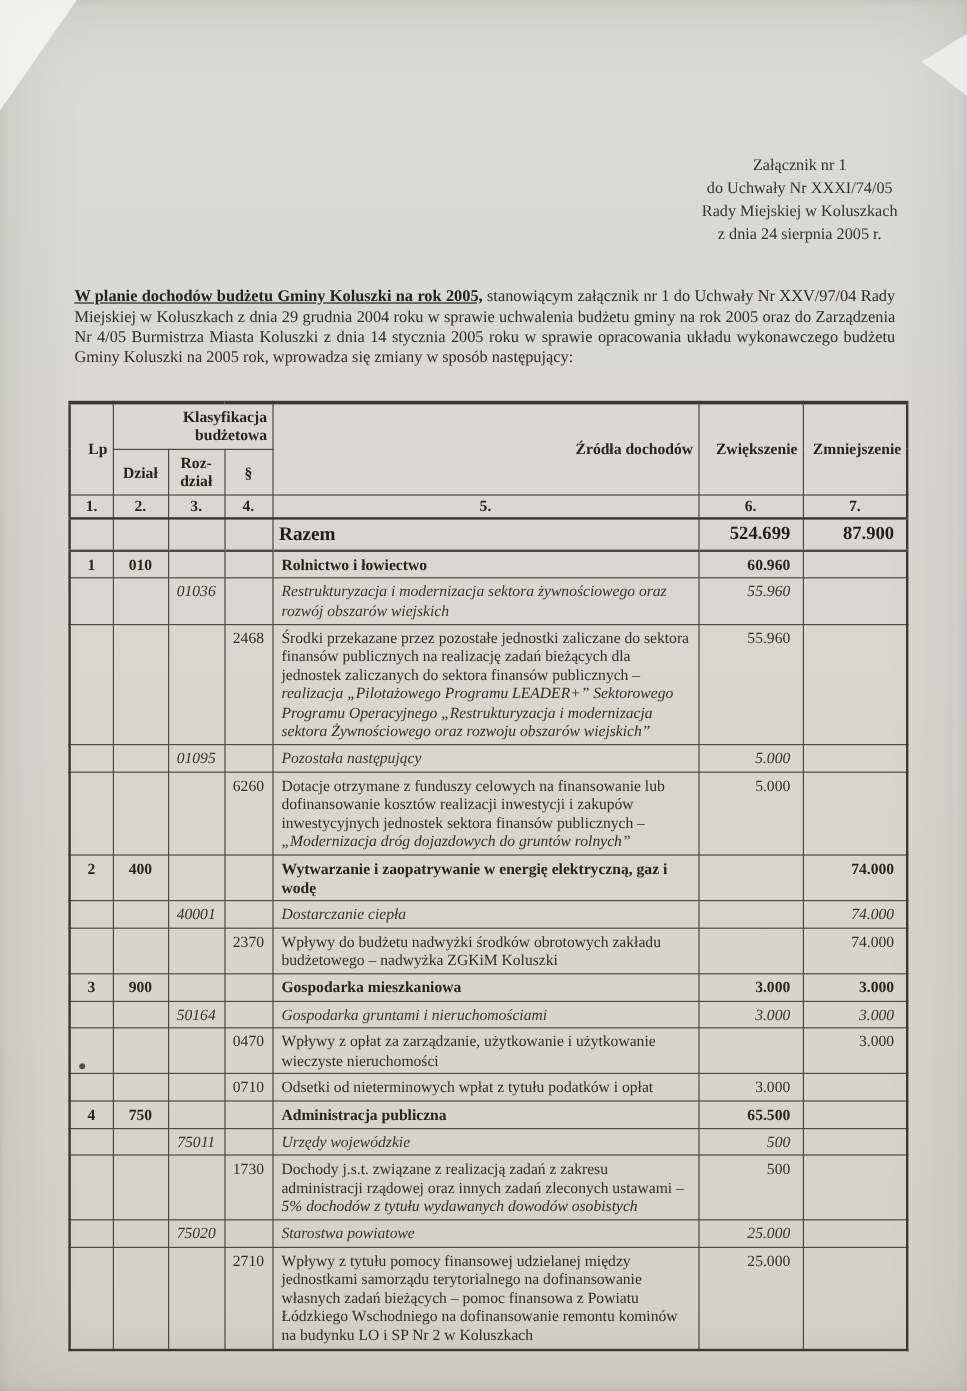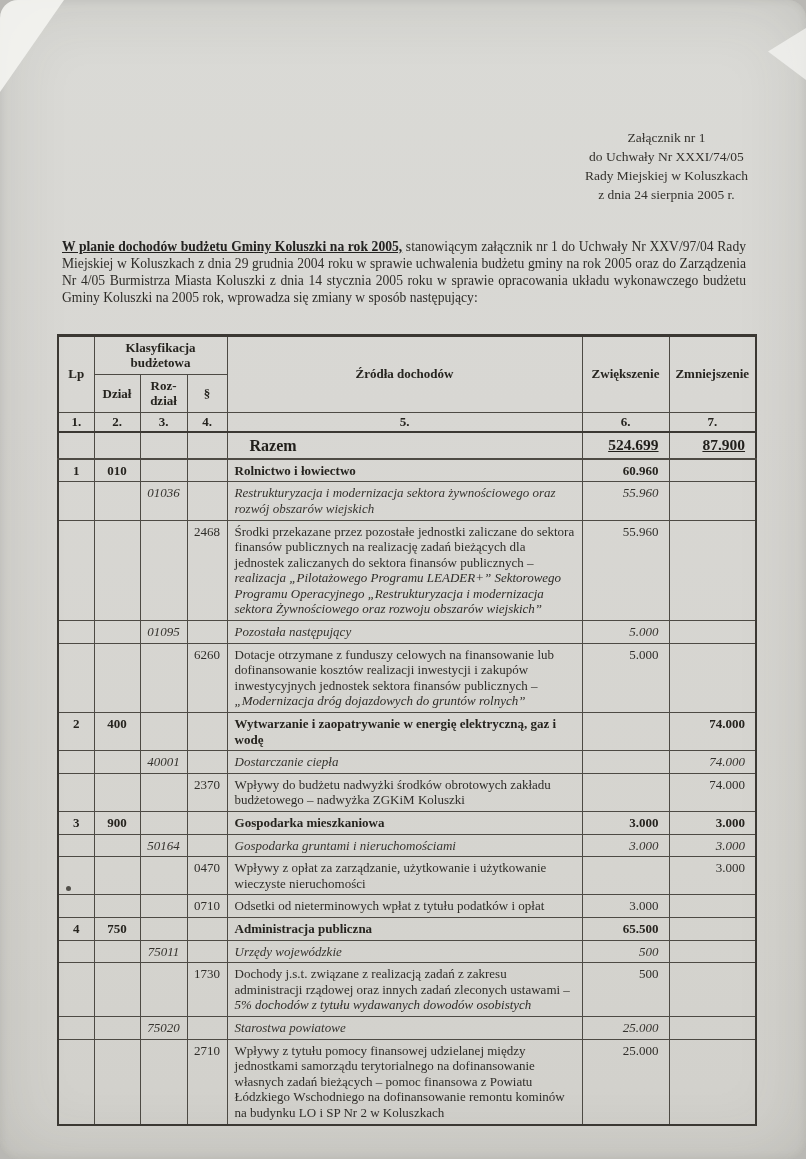--- a/index.html
+++ b/index.html
@@ -5,21 +5,20 @@
   html,body{margin:0;padding:0;background:#b9b8b4;}
   .page{
     position:relative;
     width:806px;height:1159px;
     margin:0 auto;
     background:linear-gradient(180deg,#dadad6 0%,#d8d7d3 35%,#d5d4cf 75%,#d1d0cb 100%);
     box-shadow:inset 0 0 70px rgba(60,58,52,.14), inset 0 0 8px rgba(60,58,52,.10);
     overflow:hidden;
     font-family:"Liberation Serif","DejaVu Serif",serif;
     color:#2e2c28;
-    border-radius:18px;
   }
   .corner{position:absolute;background:#f4f4f1;}
   .corner.tl{top:0;left:0;width:64px;height:92px;clip-path:polygon(0 0,100% 0,0 100%);opacity:.9;}
   .corner.tr{top:28px;right:0;width:38px;height:52px;clip-path:polygon(100% 0,100% 100%,0 45%);opacity:.75;}
   .speck{position:absolute;left:66px;top:886px;width:5px;height:5px;border-radius:50%;background:#3b3833;opacity:.85;}
 
   .annex{
     margin:128px 58px 0 auto;
     width:fit-content;
     text-align:center;
@@ -56,38 +55,38 @@
     border:1px solid #4d4a44;
   }
   table.budget{border:2px solid #3b3833;border-top-width:3px;}
   table.budget th{
     font-weight:bold;
     text-align:center;
     vertical-align:middle;
     padding:3px 4px;
     color:#26241f;
   }
-  thead tr.head-a th{height:30px;}
+  thead tr.head-a th{height:30px;text-align:right;}
   thead tr.head-b th{height:26px;}
   thead tr.numrow td{
     height:15px;
     text-align:center;
     font-weight:bold;
     padding:1px 2px;
     color:#26241f;
   }
   thead{border-bottom:2px solid #3b3833;}
   td{vertical-align:top;padding:3px 4px;}
   td.c-lp, td.c-code{text-align:center;}
   td.c-source{text-align:left;padding:3px 7px;}
   td.c-num{text-align:right;padding:3px 10px 3px 3px;white-space:nowrap;}
 
   tr.row-razem td{font-weight:bold;border-bottom-width:2px;color:#211f1b;}
-  tr.row-razem td.c-source{font-size:16px;padding-left:22px;}
-  tr.row-razem td.c-num{font-size:15.5px;text-decoration:underline;}
+  tr.row-razem td.c-source{font-size:16px;padding-left:5px;}
+  tr.row-razem td.c-num{font-size:15.5px;}
   tr.row-section td{font-weight:bold;color:#26241f;}
   tr.row-chapter td{font-style:italic;color:#35332e;margin-left:39px;}
   td.c-source em{}
 </style>
 </head>
 <body>
 
 <div class="page">
   <div class="corner tl"></div>
   <div class="corner tr"></div>

